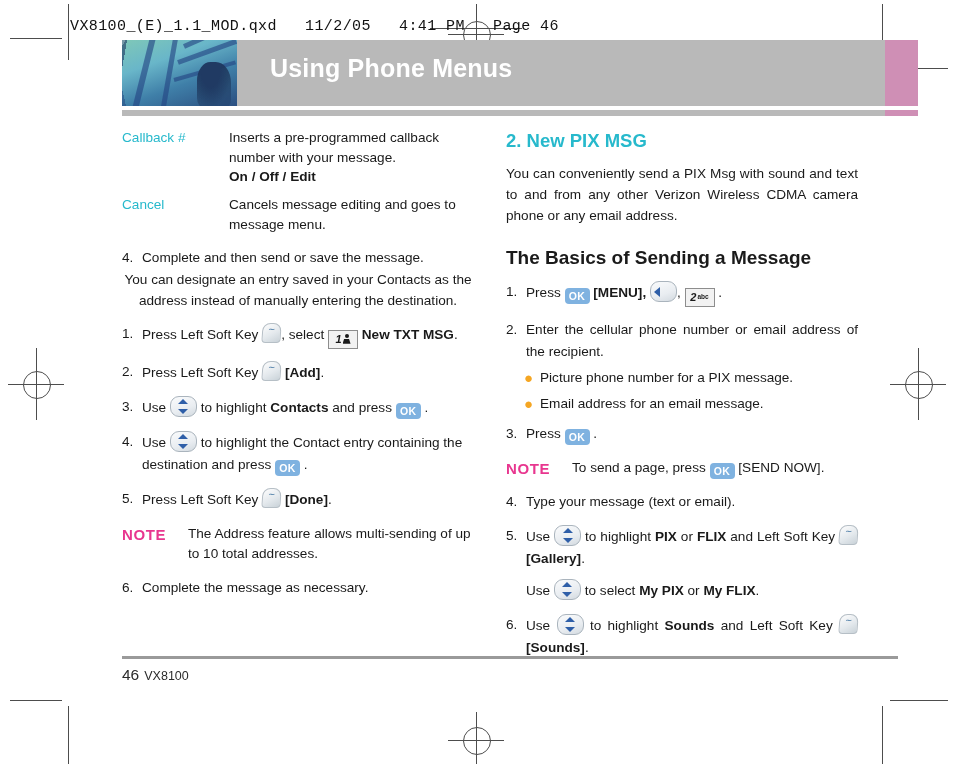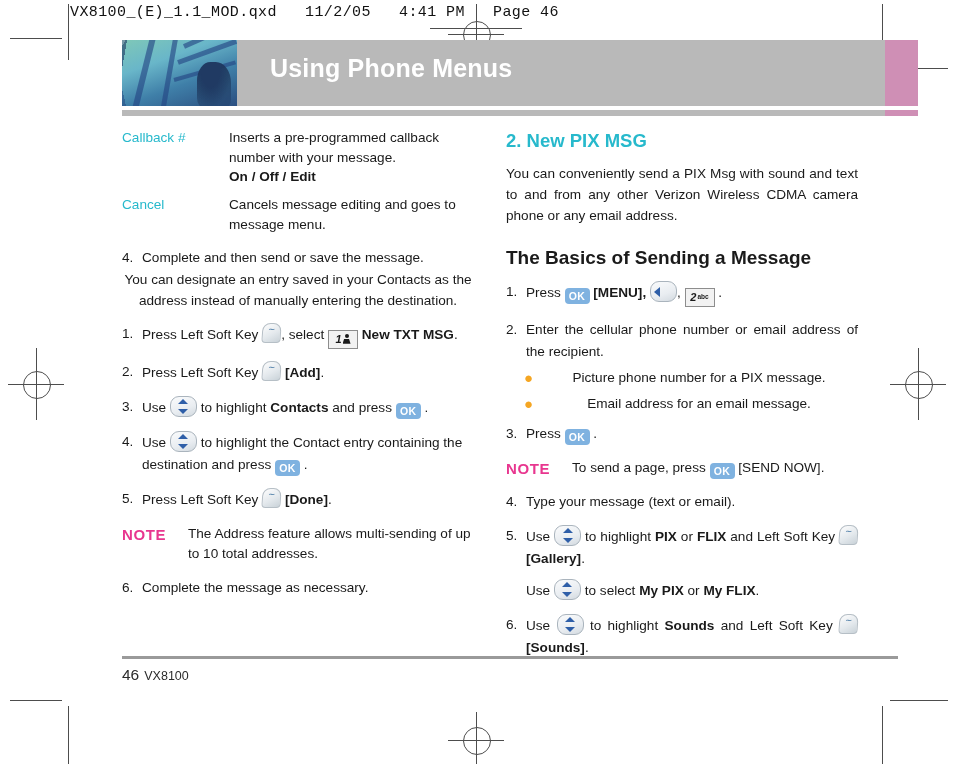--- a/index.html
+++ b/index.html
@@ -29,21 +29,21 @@
   .regmark .hline {
     position: absolute; top: 50%; left: 0; right: 0;
     height: 1px; margin-top: -0.5px; background: #8a8a8a;
   }
   .regmark.dark .vline, .regmark.dark .hline { background: #4d4d4d; }
 
   .trimline { position: absolute; background: #4d4d4d; }
 
   
   .filehdr {
-    position: absolute; left: 70px; top: 4px;
+    position: absolute; left: 70px; top: 18px;
     font-family: "Liberation Mono", monospace;
     font-size: 15px; letter-spacing: 0.4px;
     color: #111; white-space: pre;
   }
 
   
   .page {
     position: absolute;
     left: 122px; top: 40px;
     width: 776px; height: 660px;
@@ -136,21 +136,21 @@
   .heading-cyan {
     color: #27b9cc; font-weight: bold; font-size: 18.5px;
     margin-bottom: 9px;
   }
 
   
   .bullet { display: flex; margin-top: 5px; padding-left: 18px; font-size: 13.6px; }
   .bullet .dot {
     flex: 0 0 16px; color: #f5a623; font-size: 15px; line-height: 1.35;
   }
-  .bullet .btext { flex: 1; line-height: 1.45; text-align: center; }
+  .bullet .btext { flex: 1; line-height: 1.45; }
 
   
   .note { display: flex; margin-top: 13px; font-size: 13.6px; }
   .note-label {
     flex: 0 0 66px; color: #e8368f; font-weight: bold;
     font-size: 15px; letter-spacing: 0.6px;
   }
   .note-body { flex: 1; line-height: 1.5; }
 
   

